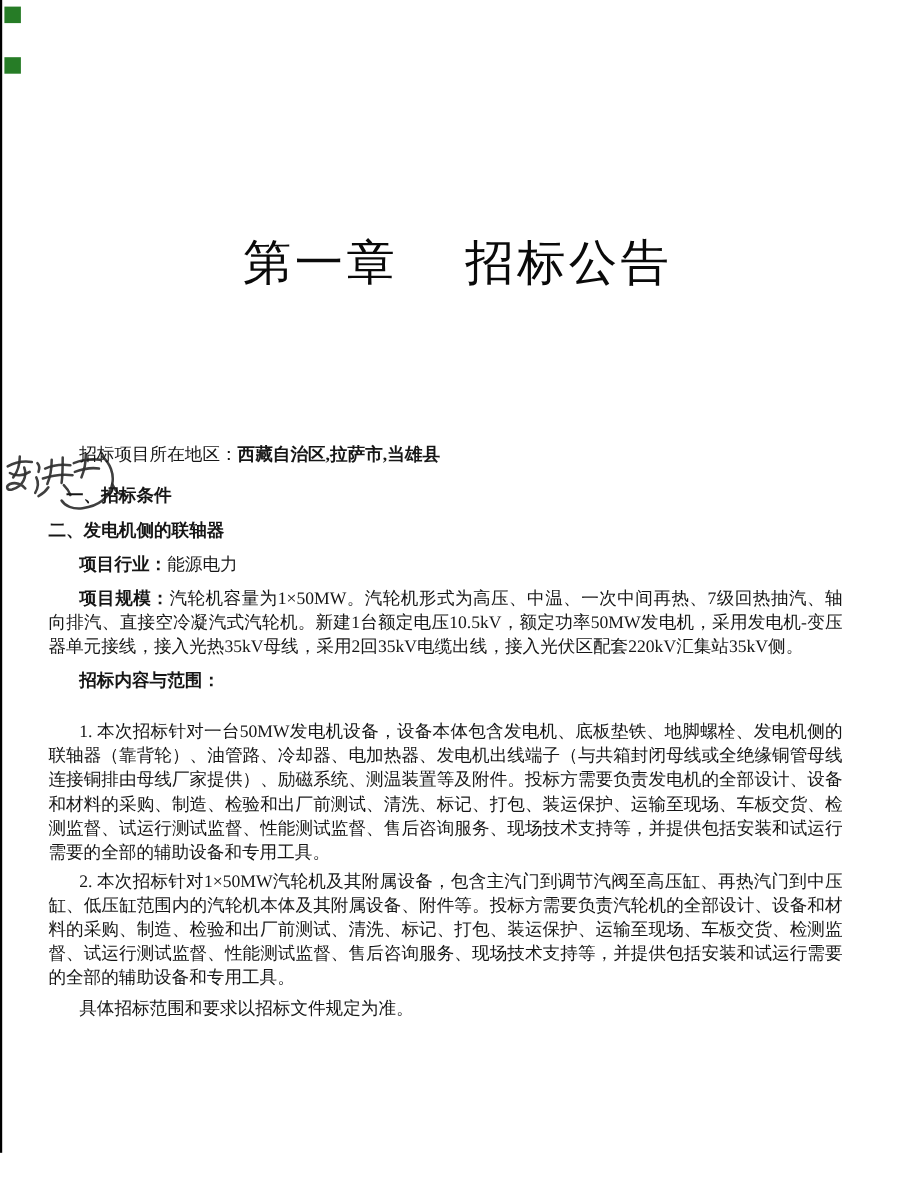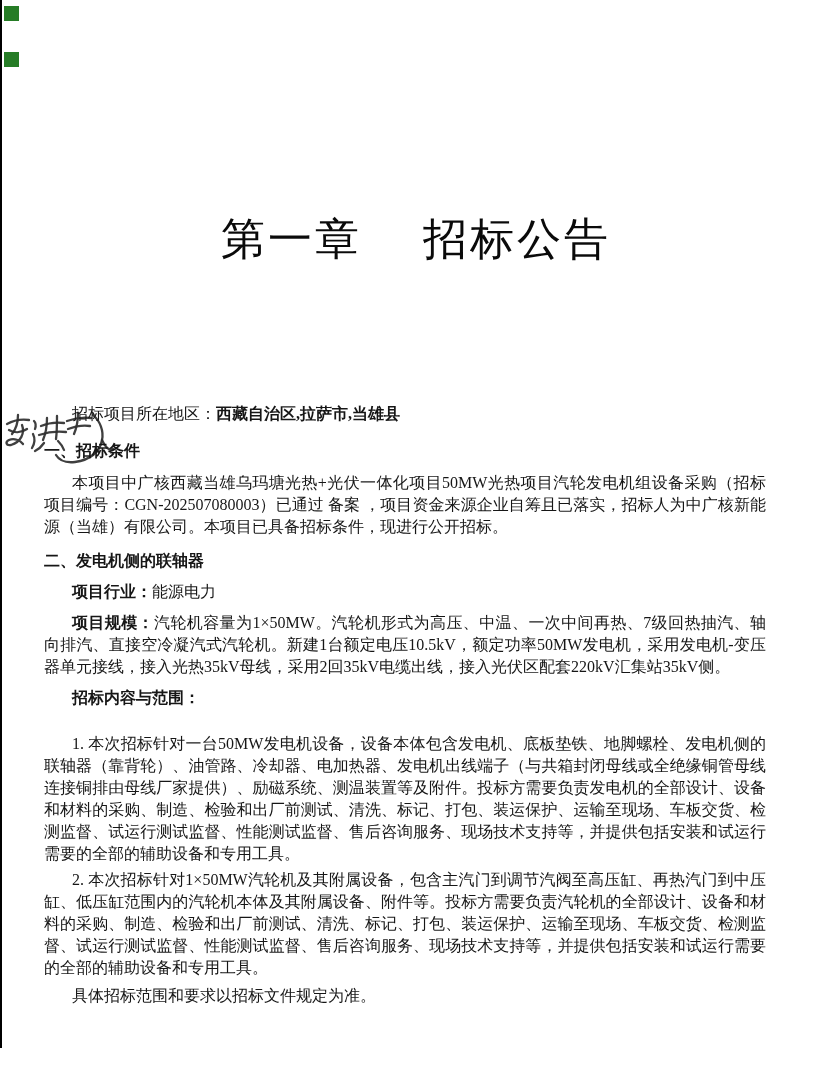--- a/index.html
+++ b/index.html
@@ -42,21 +42,21 @@
     position: absolute; left: 44px; top: 403px;
     width: 722px;
     font-size: 16px;
     line-height: 22px;
     text-align: justify;
     color: #161616;
   }
   .content p, .content h2, .content h3 { font-size: 16px; line-height: 22px; }
   .indent { text-indent: 1.75em; }
   .loc-line       { margin: 0 0 15px; }
-  .sec-heading-1  { margin: 0 0 10px; font-weight: 700; }
+  .sec-heading-1  { margin: 0 16px 10px; font-weight: 700; }
   .para-1         { margin: 0 0 12px; }
   .sec-heading-2  { margin: 0 0 9px;  font-weight: 700; }
   .industry-line  { margin: 0 0 9px; }
   .scale-para     { margin: 8px 0 9px; }
   .scope-heading  { margin: 0 0 24px;  font-weight: 700; }
   .scope-para-1   { margin: 0 0 4px; }
   .scope-para-2   { margin: 0 0 6px; }
   .scope-note     { margin: 0 0 9px; }
   .delivery-heading { margin: 0; font-weight: 700; }
   b { font-weight: 700; }
@@ -111,21 +111,20 @@
       <path class="sig-stroke" d="M102 33 C105 40 109 44 113 42"></path>
     </svg>
   </div>
 
   <div class="content">
 
     <p class="loc-line indent"><span>招标项目所在地区：</span><b>西藏自治区,拉萨市,当雄县</b></p>
 
     <h2 class="sec-heading-1">一、招标条件</h2>
 
-    <p class="para-1 indent">本项目中广核西藏当雄乌玛塘光热+光伏一体化项目50MW光热项目汽轮发电机组设备采购（招标项目编号：CGN-202507080003）已通过 备案 ，项目资金来源企业自筹且已落实，招标人为中广核新能源（当雄）有限公司。本项目已具备招标条件，现进行公开招标。</p>
 
     <h2 class="sec-heading-2">二、发电机侧的联轴器</h2>
 
     <p class="industry-line indent"><b>项目行业：</b><span>能源电力</span></p>
 
     <p class="scale-para indent"><b>项目规模：</b><span>汽轮机容量为1×50MW。汽轮机形式为高压、中温、一次中间再热、7级回热抽汽、轴向排汽、直接空冷凝汽式汽轮机。新建1台额定电压10.5kV，额定功率50MW发电机，采用发电机-变压器单元接线，接入光热35kV母线，采用2回35kV电缆出线，接入光伏区配套220kV汇集站35kV侧。</span></p>
 
     <h3 class="scope-heading indent">招标内容与范围：</h3>
 
     <p class="scope-para-1 indent">1. 本次招标针对一台50MW发电机设备，设备本体包含发电机、底板垫铁、地脚螺栓、发电机侧的联轴器（靠背轮）、油管路、冷却器、电加热器、发电机出线端子（与共箱封闭母线或全绝缘铜管母线连接铜排由母线厂家提供）、励磁系统、测温装置等及附件。投标方需要负责发电机的全部设计、设备和材料的采购、制造、检验和出厂前测试、清洗、标记、打包、装运保护、运输至现场、车板交货、检测监督、试运行测试监督、性能测试监督、售后咨询服务、现场技术支持等，并提供包括安装和试运行需要的全部的辅助设备和专用工具。</p>

